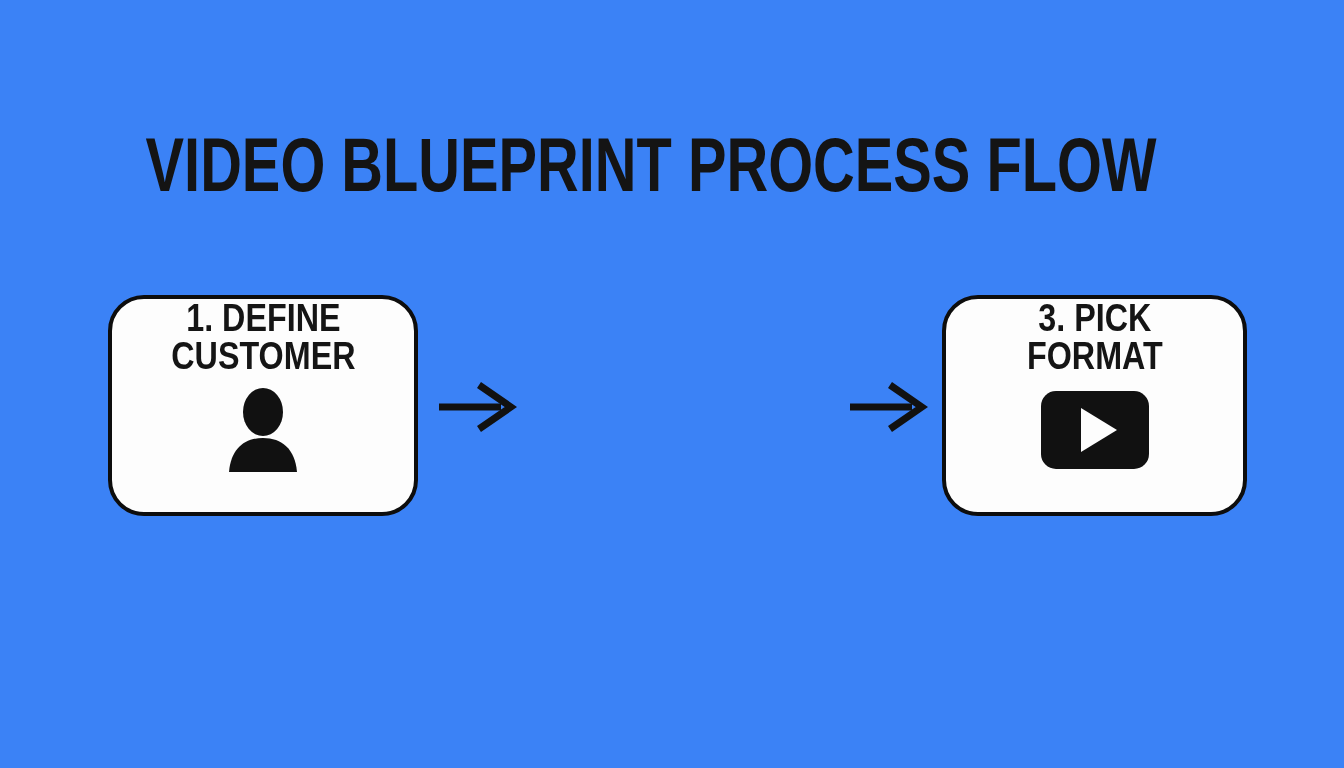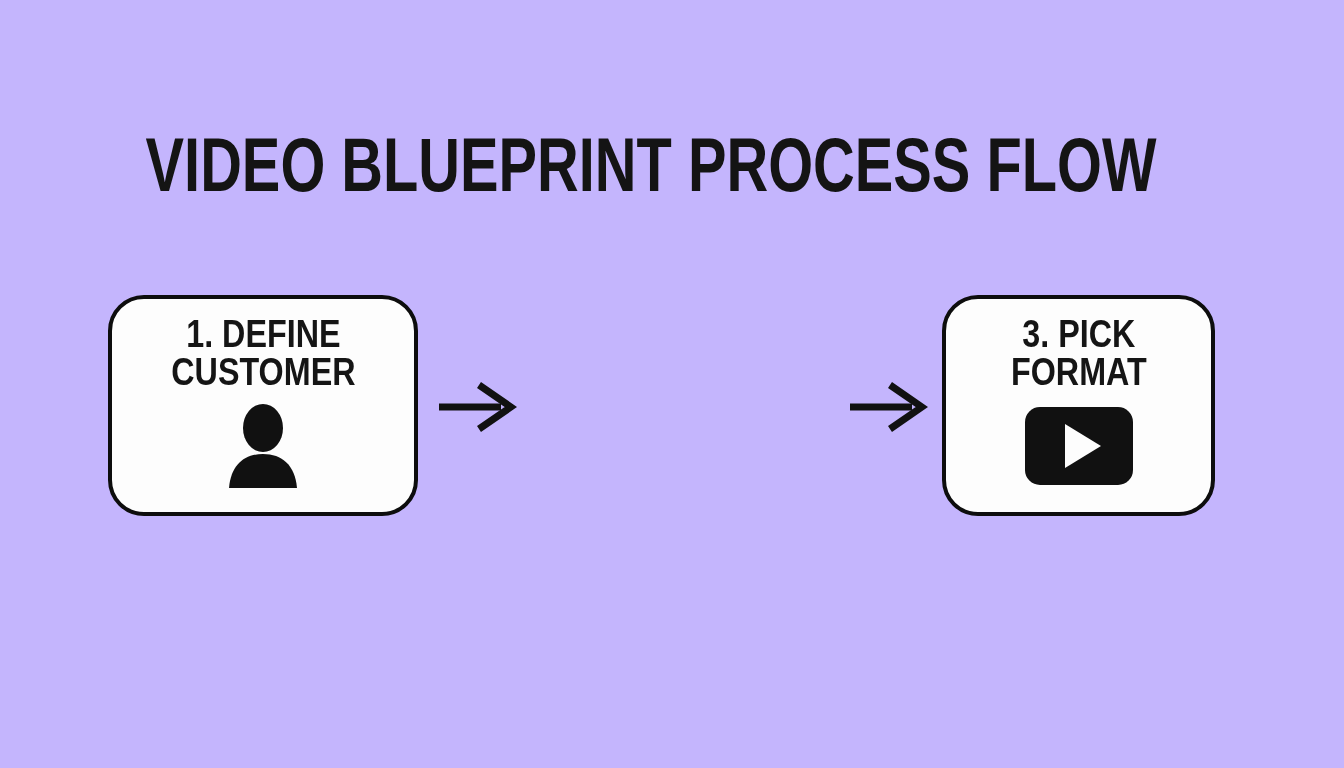--- a/index.html
+++ b/index.html
@@ -5,21 +5,21 @@
   html, body {
     margin: 0;
     padding: 0;
     background: #fcfcfc;
     font-family: "Liberation Sans", "DejaVu Sans", sans-serif;
   }
   .canvas {
     position: relative;
     width: 1344px;
     height: 768px;
-    background: #c4b5fd;
+    background: #3b82f6;
     overflow: hidden;
   }
   .page-title {
     position: absolute;
     left: -21px;
     top: 127px;
     width: 1344px;
     text-align: center;
     font-size: 76px;
     line-height: 76px;
@@ -33,25 +33,25 @@
     position: absolute;
     top: 295px;
     height: 221px;
     box-sizing: border-box;
     background: #fdfdfd;
     border: 4px solid #0d0d0d;
     border-radius: 36px;
     display: flex;
     flex-direction: column;
     align-items: center;
-    padding-top: 16px;
+    padding-top: 0;
   }
   .step-box.b1 { left: 108px; width: 310px; }
   .step-box.b2 { left: 533px; width: 302px; }
-  .step-box.b3 { left: 942px; width: 273px; }
+  .step-box.b3 { left: 942px; width: 305px; }
   .step-label {
     font-size: 38px;
     line-height: 38px;
     font-weight: 700;
     color: #151515;
     text-align: center;
     transform: scaleX(0.85);
     transform-origin: 50% 0;
     white-space: nowrap;
   }

